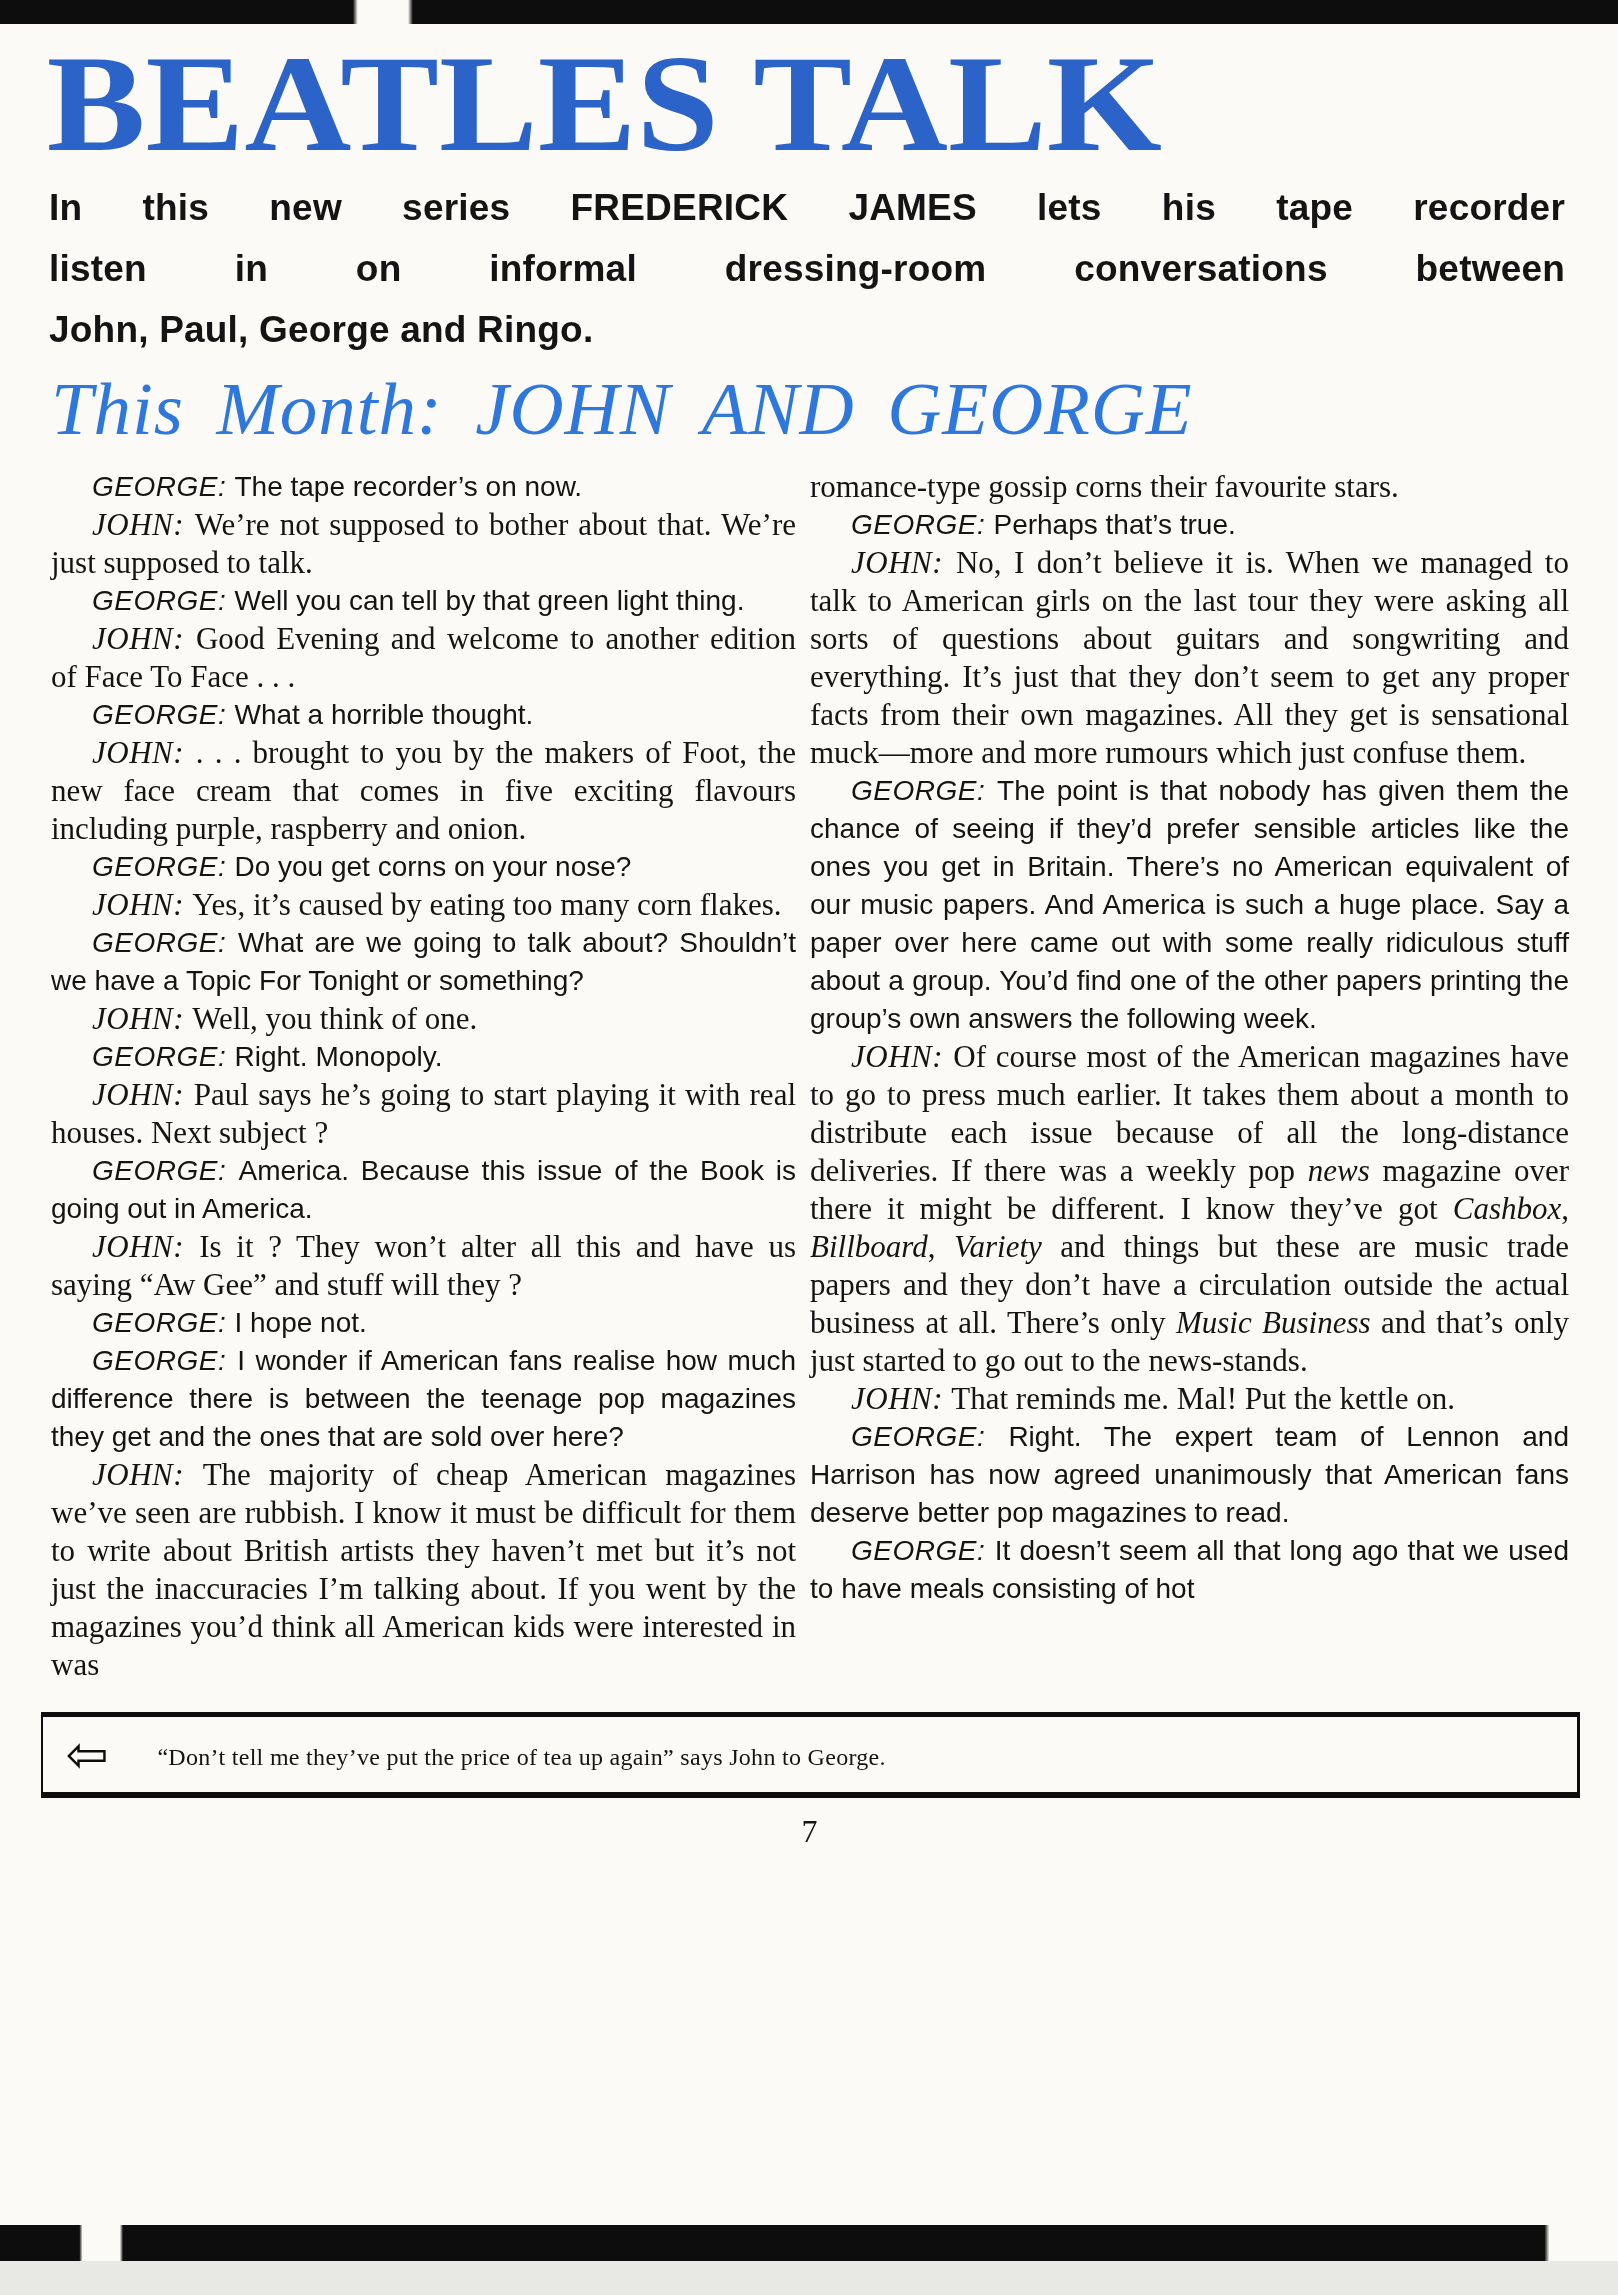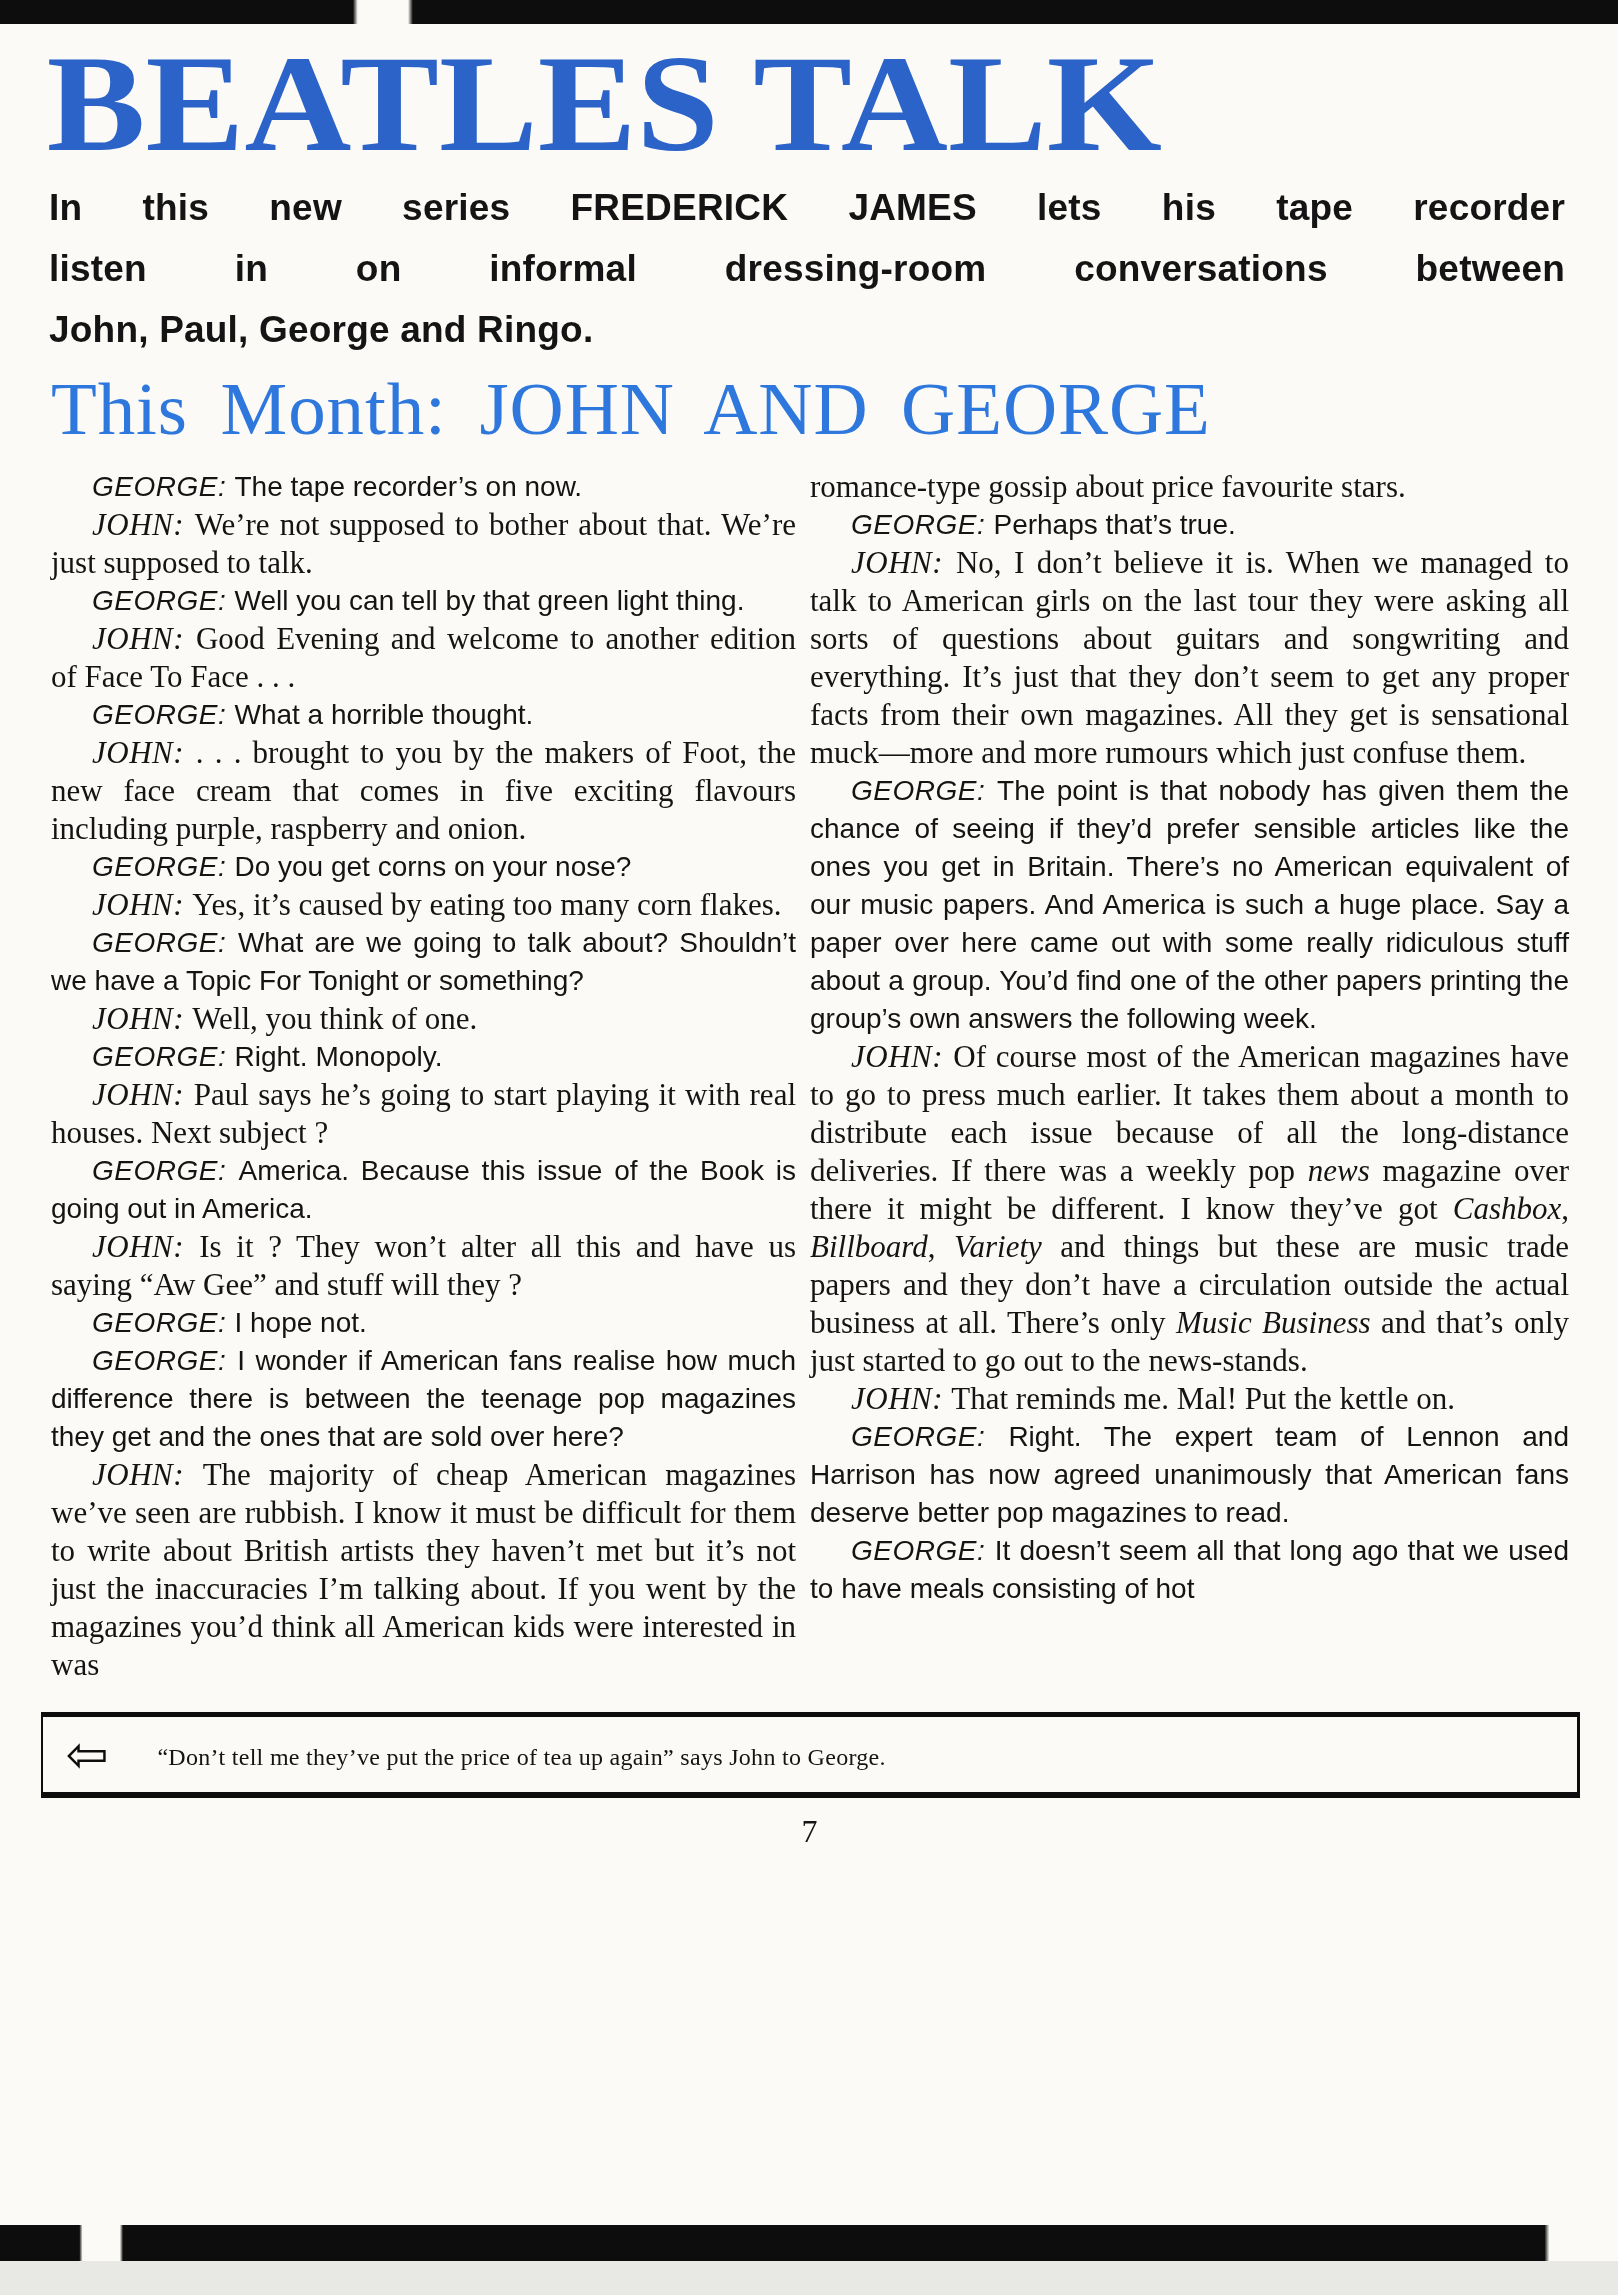--- a/index.html
+++ b/index.html
@@ -30,21 +30,21 @@
     fill:var(--title-blue,#2b63c8);
   }
   .intro{margin:22.5px 54px 0 49px;}
   .intro-line{
     font-family:"Liberation Sans",sans-serif;font-weight:bold;
     font-size:37px;line-height:44px;letter-spacing:0.2px;
     text-align:justify;text-align-last:justify;margin-top:17px;
   }
   .intro-line:last-child{text-align-last:left;}
   .subtitle{
-    margin:13px 0 0 51px;font-size:75px;line-height:88px;
+    margin:13px 0 0 51px;font-style:italic;font-size:75px;line-height:88px;
     color:var(--subtitle-blue,#2e78dd);word-spacing:13px;letter-spacing:0.9px;
     white-space:nowrap;
   }
   .columns{display:flex;gap:14px;margin:15px 36px 0 51px;}
   .col-left{width:745px;}
   .col-right{width:759px;}
   .para{margin:0;text-align:justify;text-indent:41px;font-size:31px;line-height:38px;}
   .para.sans{font-family:"Liberation Sans",sans-serif;font-size:28px;}
   .para.serif{font-family:"Liberation Serif",serif;}
   .para.cont{text-indent:0;}
@@ -99,21 +99,21 @@
         <p class="para serif"><span class="speaker">JOHN: </span>Well, you think of one.</p>
         <p class="para sans"><span class="speaker">GEORGE: </span>Right. Monopoly.</p>
         <p class="para serif"><span class="speaker">JOHN: </span>Paul says he’s going to start playing it with real houses. Next subject ?</p>
         <p class="para sans"><span class="speaker">GEORGE: </span>America. Because this issue of the Book is going out in America.</p>
         <p class="para serif"><span class="speaker">JOHN: </span>Is it ? They won’t alter all this and have us saying “Aw Gee” and stuff will they ?</p>
         <p class="para sans"><span class="speaker">GEORGE: </span>I hope not.</p>
         <p class="para sans"><span class="speaker">GEORGE: </span>I wonder if American fans realise how much difference there is between the teenage pop magazines they get and the ones that are sold over here?</p>
         <p class="para serif"><span class="speaker">JOHN: </span>The majority of cheap American magazines we’ve seen are rubbish. I know it must be difficult for them to write about British artists they haven’t met but it’s not just the inaccuracies I’m talking about. If you went by the magazines you’d think all American kids were interested in was</p>
       </div>
     <div class="col-right" id="col-right">
-        <p class="para serif cont">romance-type gossip about price favourite stars.</p>
+        <p class="para serif cont">romance-type gossip corns their favourite stars.</p>
         <p class="para sans"><span class="speaker">GEORGE: </span>Perhaps that’s true.</p>
         <p class="para serif"><span class="speaker">JOHN: </span>No, I don’t believe it is. When we managed to talk to American girls on the last tour they were asking all sorts of questions about guitars and songwriting and everything. It’s just that they don’t seem to get any proper facts from their own magazines. All they get is sensational muck—more and more rumours which just confuse them.</p>
         <p class="para sans"><span class="speaker">GEORGE: </span>The point is that nobody has given them the chance of seeing if they’d prefer sensible articles like the ones you get in Britain. There’s no American equivalent of our music papers. And America is such a huge place. Say a paper over here came out with some really ridiculous stuff about a group. You’d find one of the other papers printing the group’s own answers the following week.</p>
         <p class="para serif"><span class="speaker">JOHN: </span>Of course most of the American magazines have to go to press much earlier. It takes them about a month to distribute each issue because of all the long-distance deliveries. If there was a weekly pop <i>news</i> magazine over there it might be different. I know they’ve got <i>Cashbox</i>, <i>Billboard</i>, <i>Variety</i> and things but these are music trade papers and they don’t have a circulation outside the actual business at all. There’s only <i>Music Business</i> and that’s only just started to go out to the news-stands.</p>
         <p class="para serif"><span class="speaker">JOHN: </span>That reminds me. Mal! Put the kettle on.</p>
         <p class="para sans"><span class="speaker">GEORGE: </span>Right. The expert team of Lennon and Harrison has now agreed unanimously that American fans deserve better pop magazines to read.</p>
         <p class="para sans"><span class="speaker">GEORGE: </span>It doesn’t seem all that long ago that we used to have meals consisting of hot</p>
       </div>
   </div>
 

